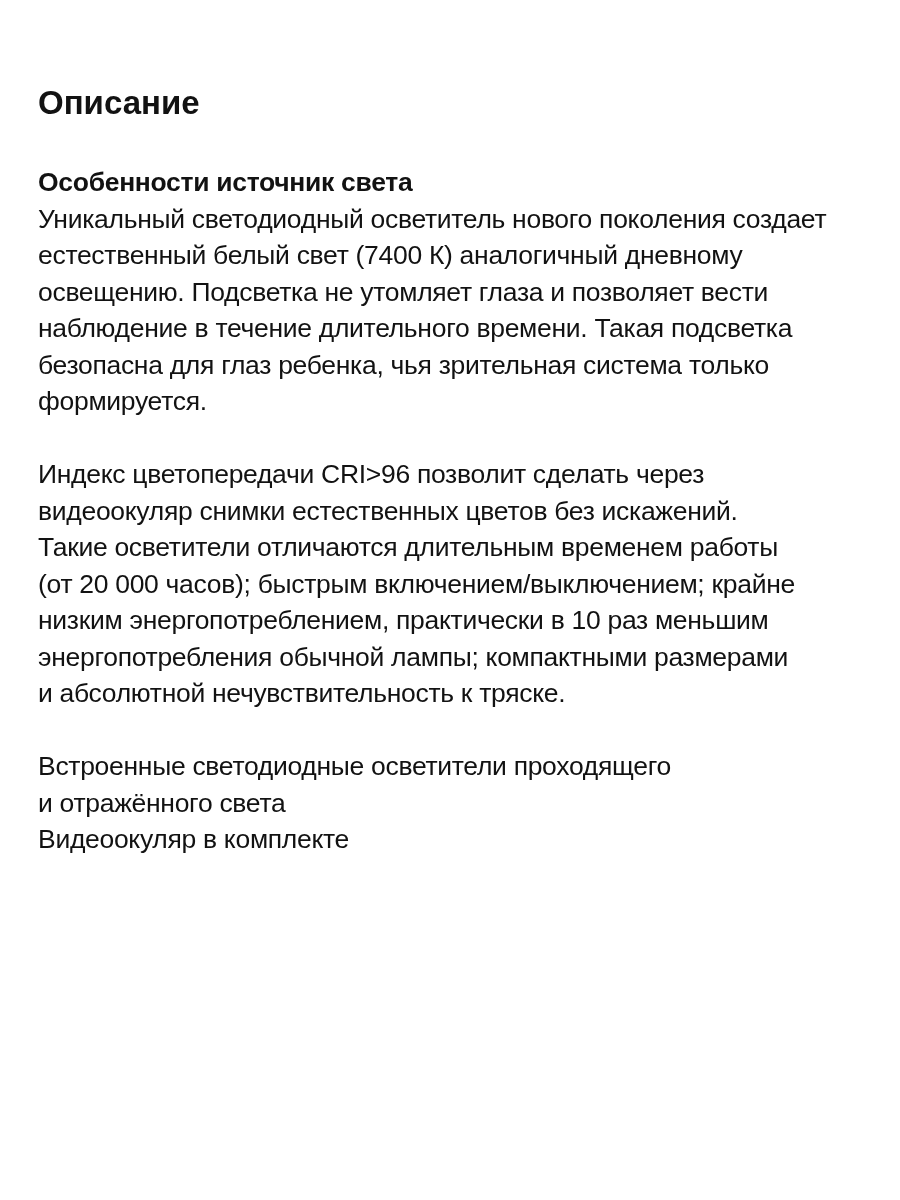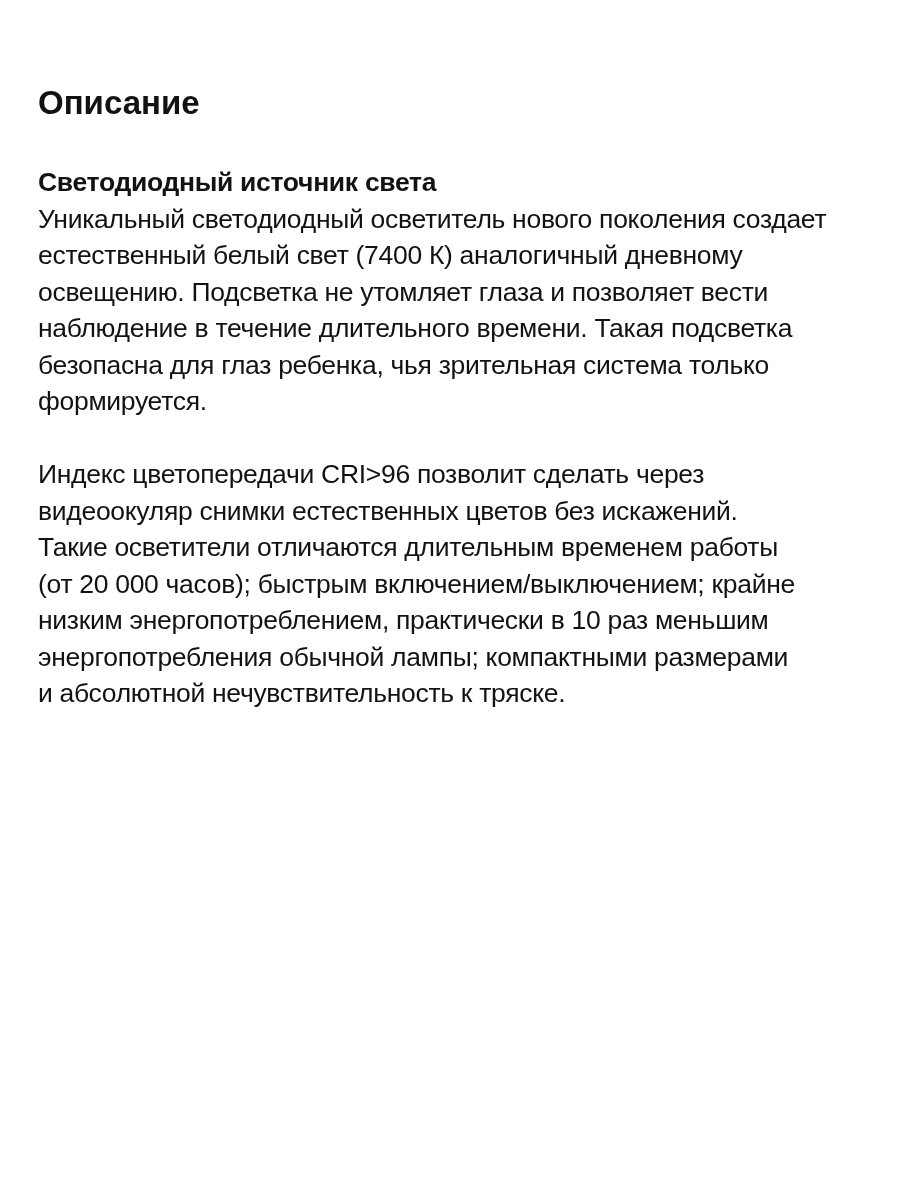--- a/index.html
+++ b/index.html
@@ -45,32 +45,35 @@
     white-space: pre-line;
   }
 </style>
 </head>
 <body>
 
 <div class="page">
   <h1 class="doc-title">Описание</h1>
 
   <div class="content">
-    <h2 class="section-heading">Светодиодный источник света</h2>
+    <h2 class="section-heading">Особенности источник света</h2>
 
     <p class="body-paragraph">Уникальный светодиодный осветитель нового поколения создает
 естественный белый свет (7400 К) аналогичный дневному
 освещению. Подсветка не утомляет глаза и позволяет вести
 наблюдение в течение длительного времени. Такая подсветка
 безопасна для глаз ребенка, чья зрительная система только
 формируется.</p>
 
     <p class="body-paragraph">Индекс цветопередачи CRI&gt;96 позволит сделать через
 видеоокуляр снимки естественных цветов без искажений.
 Такие осветители отличаются длительным временем работы
 (от 20 000 часов); быстрым включением/выключением; крайне
 низким энергопотреблением, практически в 10 раз меньшим
 энергопотребления обычной лампы; компактными размерами
 и абсолютной нечувствительность к тряске.</p>
 
 
+    <p class="body-paragraph">Встроенные светодиодные осветители проходящего
+и отражённого света
+Видеоокуляр в комплекте</p>
   </div>
 </div>
 
 </body></html>

